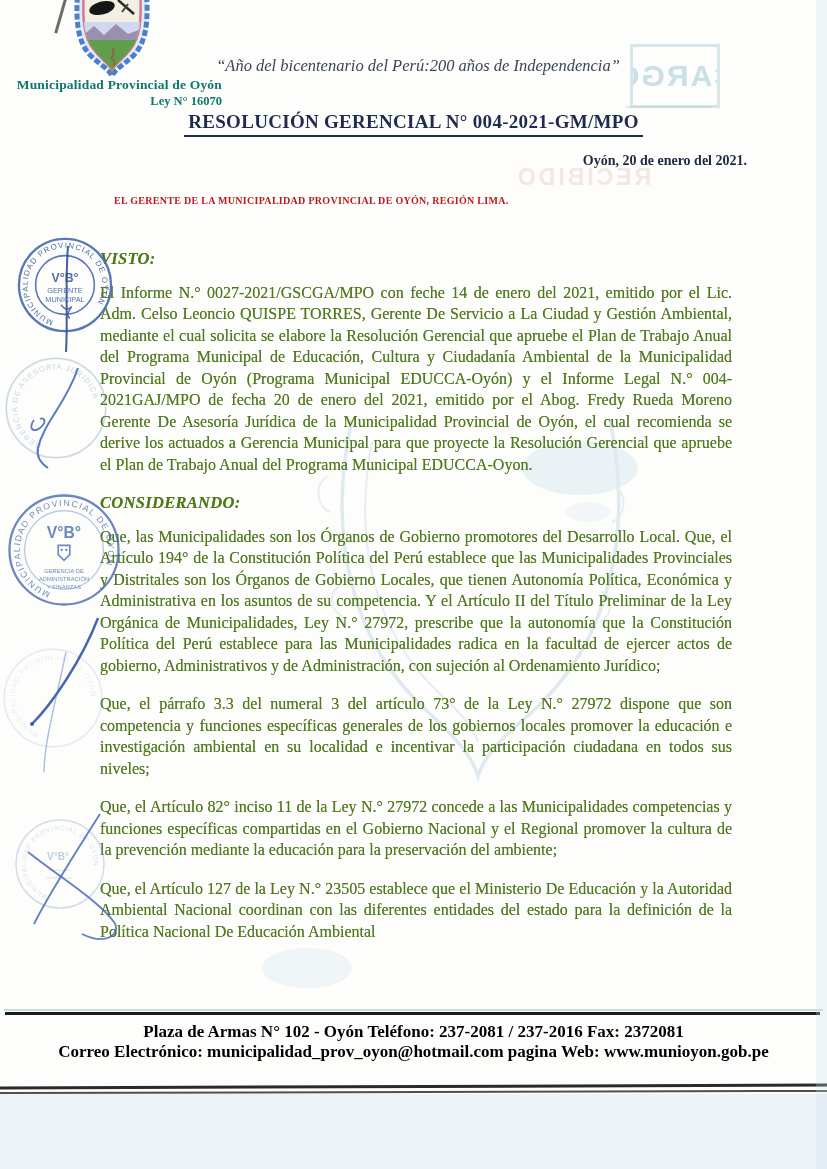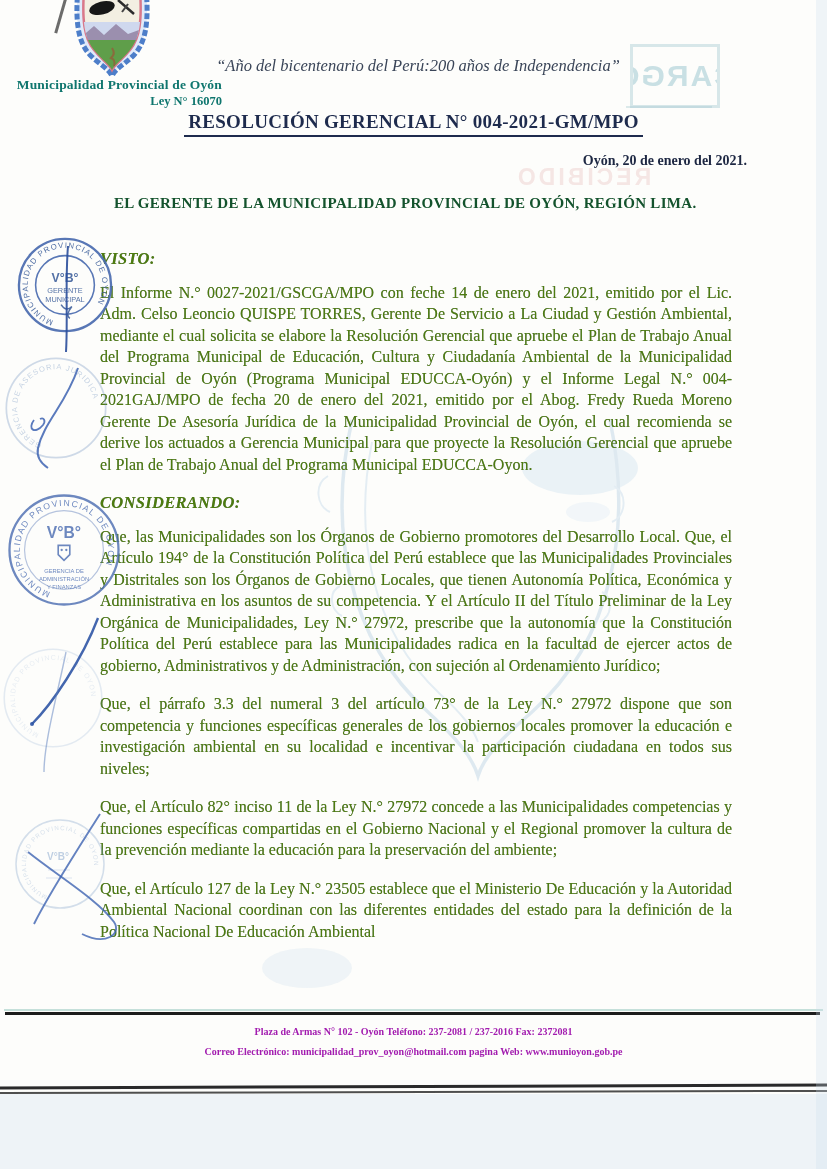--- a/index.html
+++ b/index.html
@@ -24,32 +24,32 @@
     font-family:"Liberation Sans",sans-serif;font-weight:bold;font-size:30px;letter-spacing:2px;
     color:rgba(150,196,206,.5);}
   .cargo-underline{left:626px;top:106px;width:86px;height:2px;background:rgba(168,203,210,.4);}
   .doc-title{left:0;right:0;top:111px;text-align:center;}
   .doc-title span{display:inline-block;font-weight:bold;font-size:19px;letter-spacing:.3px;
     color:#1e2b4d;border-bottom:2.5px solid #1e2b4d;padding:0 4px 2px 4px;}
   .recibido{left:498px;top:164px;width:170px;text-align:center;transform:scaleX(-1);
     font-family:"Liberation Sans",sans-serif;font-weight:bold;font-size:23px;letter-spacing:3px;
     color:rgba(214,140,140,.20);}
   .date-line{right:80px;top:153px;font-weight:bold;font-size:14px;color:#1d2742;}
-  .addressee{left:114px;top:195px;font-weight:bold;font-size:15px;letter-spacing:.3px;color:#14532d;}
+  .addressee{left:114px;top:195px;font-weight:bold;font-size:10px;letter-spacing:.3px;color:#b91c1c;}
   
   .doc-body{left:100px;top:248px;width:648px;font-size:16px;line-height:21.5px;
     text-align:justify;color:#4d7c0f;text-shadow:0 0 .4px rgba(51,59,76,.55);}
   .sec-h{font-weight:bold;font-style:italic;font-size:16.5px;margin:0 0 12px 0;letter-spacing:.3px;}
   .sec-h.considerando{margin-top:2px;}
   .doc-body p{margin:0 16px 17px 0;}
   
   .footer-teal{left:4px;right:4px;top:1009px;height:2px;background:rgba(128,188,178,.45);}
   .footer-rule{left:5px;right:7px;top:1012px;height:3px;background:#1c1c1c;}
-  .footer-text{left:0;right:0;top:1022px;text-align:center;font-weight:bold;font-size:10px;
-    line-height:20px;color:#a21caf;}
+  .footer-text{left:0;right:0;top:1022px;text-align:center;font-weight:bold;font-size:17px;
+    line-height:20px;color:#000000;}
   .edge-line1{left:0;right:0;top:1085px;height:2.5px;background:#2a2a2a;transform:rotate(-.2deg);}
   .edge-line2{left:0;right:0;top:1091px;height:2px;background:#4e4e4e;transform:rotate(-.15deg);}
   .bottom-strip{left:0;right:0;top:1094px;bottom:0;background:#eef3f7;}
   .right-strip{right:0;top:0;width:11px;height:100%;background:rgba(205,222,238,.28);}
   
   .stamp{pointer-events:none;}
   .wm{pointer-events:none;}
 </style>
 </head>
 <body>

